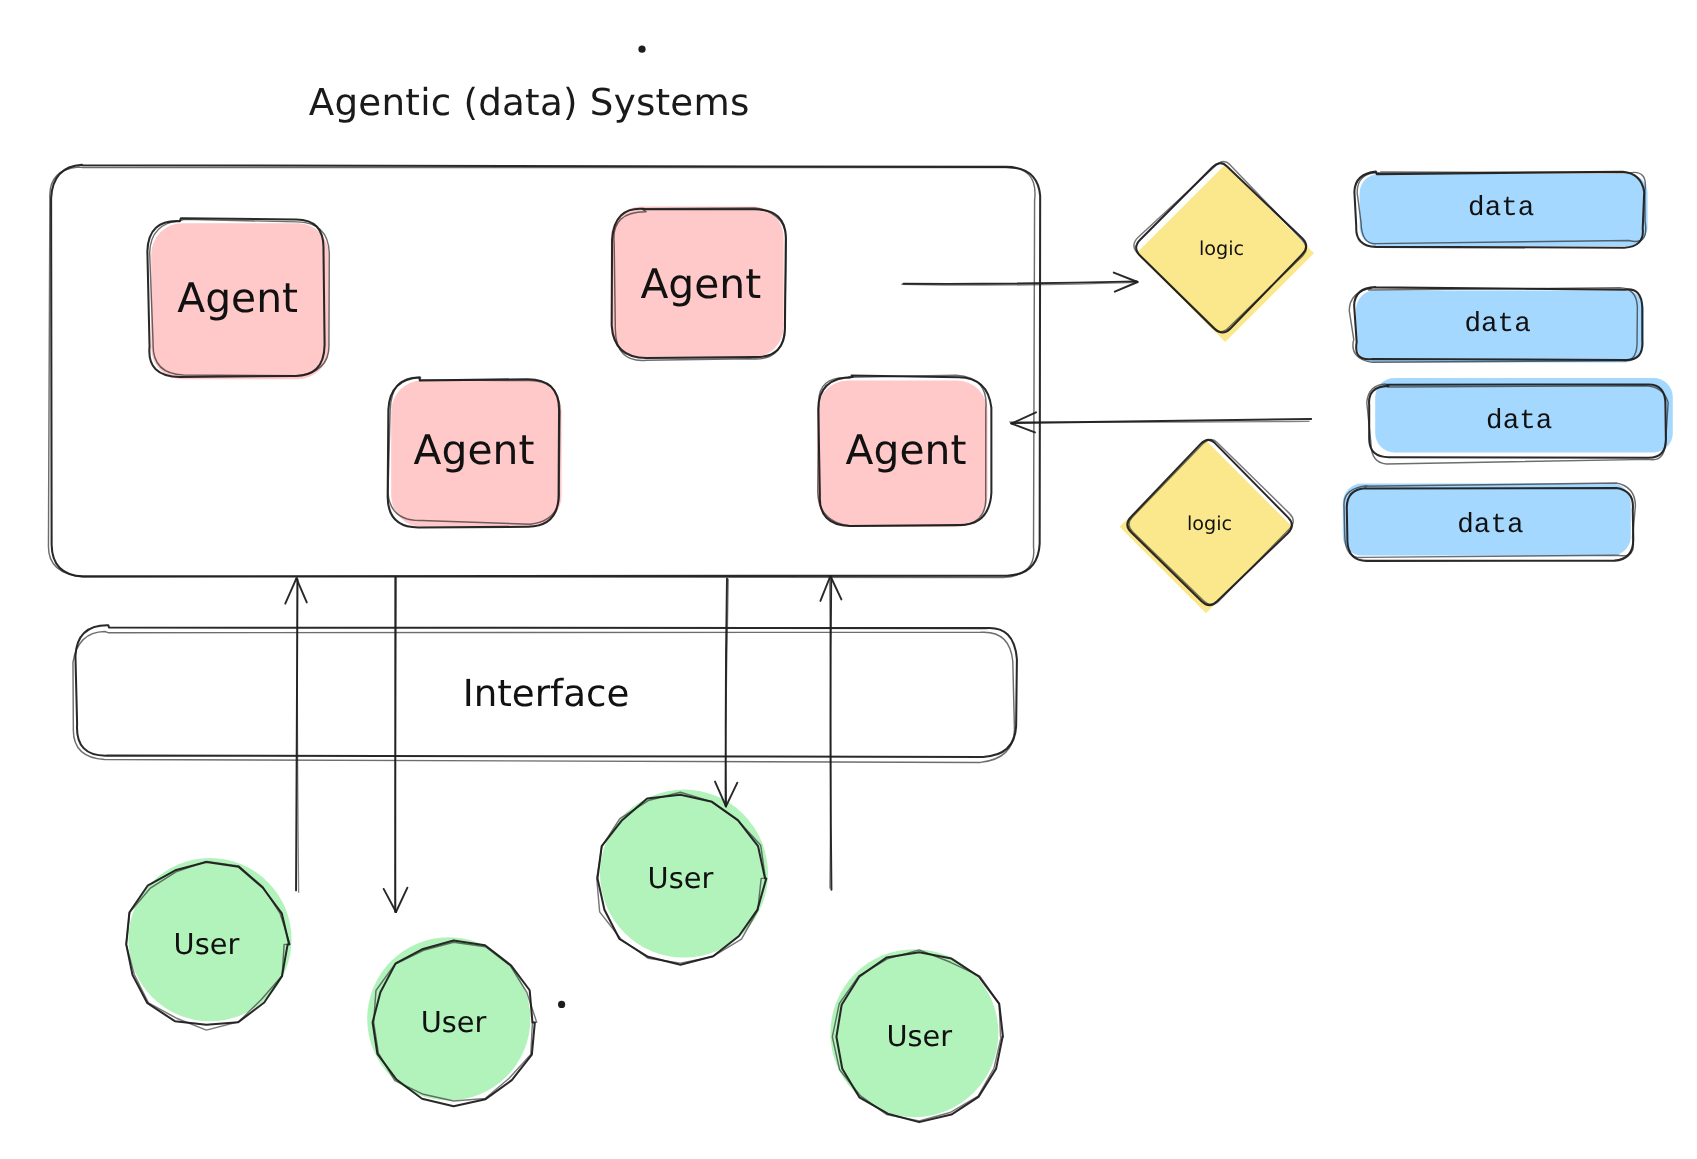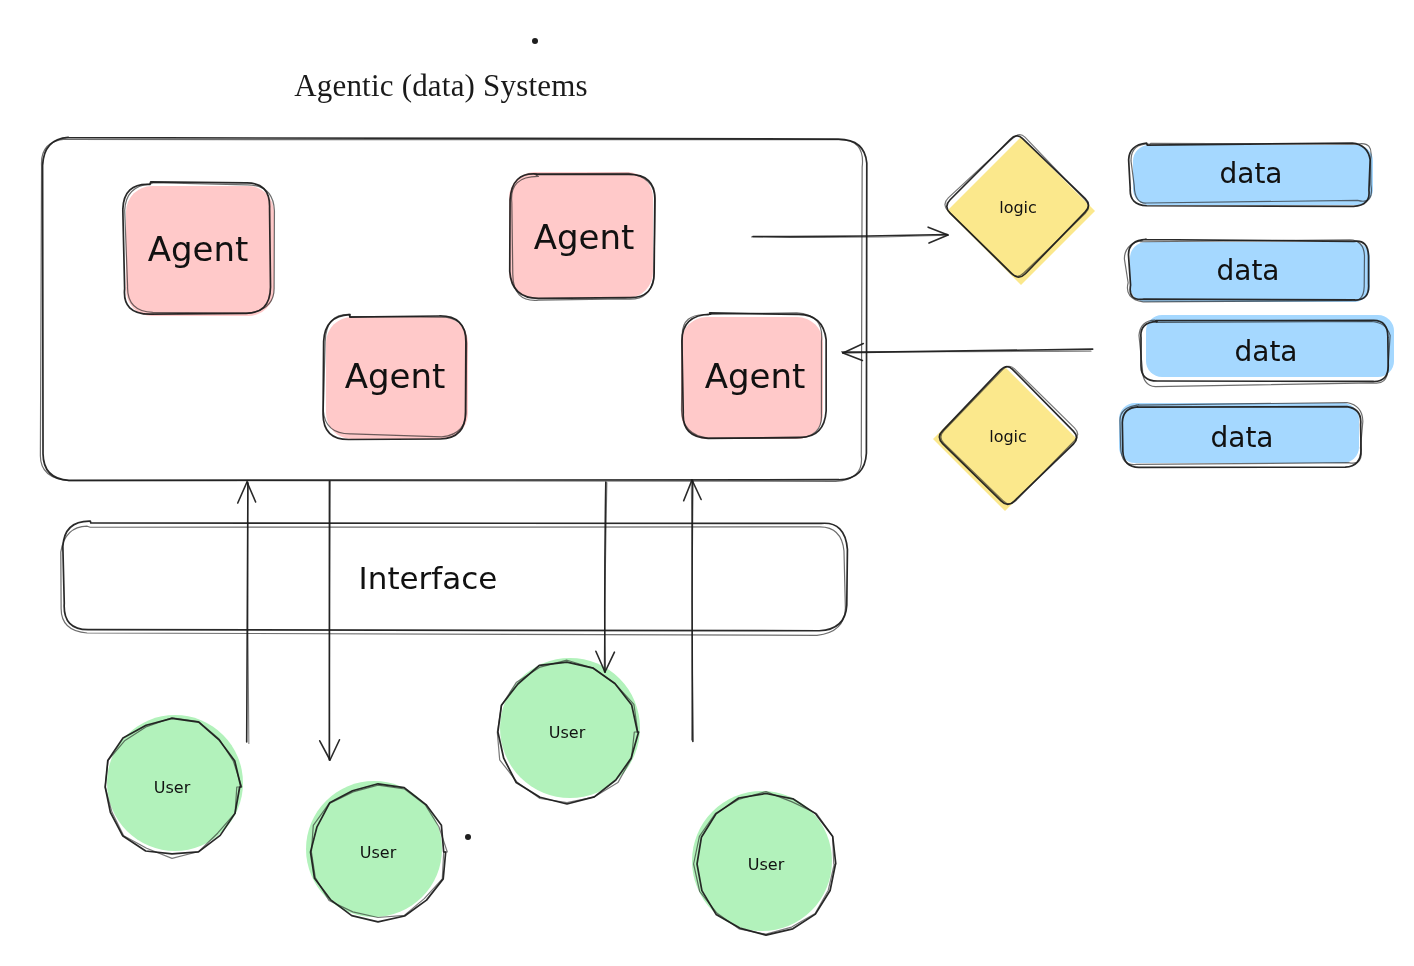--- a/index.html
+++ b/index.html
@@ -15,22 +15,22 @@
     position:absolute;
     font-family:"DejaVu Sans", sans-serif;
     color:#111111;
     white-space:nowrap;
     user-select:none;
     pointer-events:none;
   }
   .title-lbl{font-size:31px;letter-spacing:.2px;color:#1a1a1a;}
   .agent-lbl{font-size:34px;}
   .logic-lbl{font-size:16px;}
-  .data-lbl{font-size:28px;}
-  .user-lbl{font-size:16px;}
+  .data-lbl{font-size:23px;font-family:Liberation Mono, monospace;}
+  .user-lbl{font-size:24px;}
   .iface-lbl{font-size:31px;}
   .ctr{transform:translate(-50%,-50%);}
 </style>
 </head>
 <body>
 
 <div id="stage">
   <svg id="canvas" viewBox="0 0 1414 966">
     <defs></defs>
     <g id="shapes">
@@ -354,20 +354,20 @@
       <div class="lbl ctr agent-lbl" style="left: 198px; top: 249px;">Agent</div>
       <div class="lbl ctr agent-lbl" style="left: 584px; top: 237px;">Agent</div>
       <div class="lbl ctr agent-lbl" style="left: 395px; top: 376px;">Agent</div>
       <div class="lbl ctr agent-lbl" style="left: 755px; top: 376px;">Agent</div>
       <div class="lbl ctr logic-lbl" style="left: 1018px; top: 207px;">logic</div>
       <div class="lbl ctr logic-lbl" style="left: 1008px; top: 436px;">logic</div>
       <div class="lbl ctr data-lbl" style="left: 1251px; top: 173px;">data</div>
       <div class="lbl ctr data-lbl" style="left: 1248px; top: 270px;">data</div>
       <div class="lbl ctr data-lbl" style="left: 1266px; top: 351px;">data</div>
       <div class="lbl ctr data-lbl" style="left: 1242px; top: 437px;">data</div>
-      <div class="lbl ctr iface-lbl" style="left: 428px; top: 577.5px;">Interface</div>
+      <div class="lbl ctr iface-lbl" style="left: 455px; top: 577.5px;">Interface</div>
       <div class="lbl ctr user-lbl" style="left: 172px; top: 787px;">User</div>
       <div class="lbl ctr user-lbl" style="left: 378px; top: 852px;">User</div>
       <div class="lbl ctr user-lbl" style="left: 567px; top: 732px;">User</div>
       <div class="lbl ctr user-lbl" style="left: 766px; top: 864px;">User</div>
-      <div class="lbl ctr title-lbl" style="left: 441px; top: 86px; font-family: Liberation Serif, serif;">Agentic (data) Systems</div>
+      <div class="lbl ctr title-lbl" style="left: 441px; top: 86px;">Agentic (data) Systems</div>
     </div>
 </div>
 
 </body></html>

